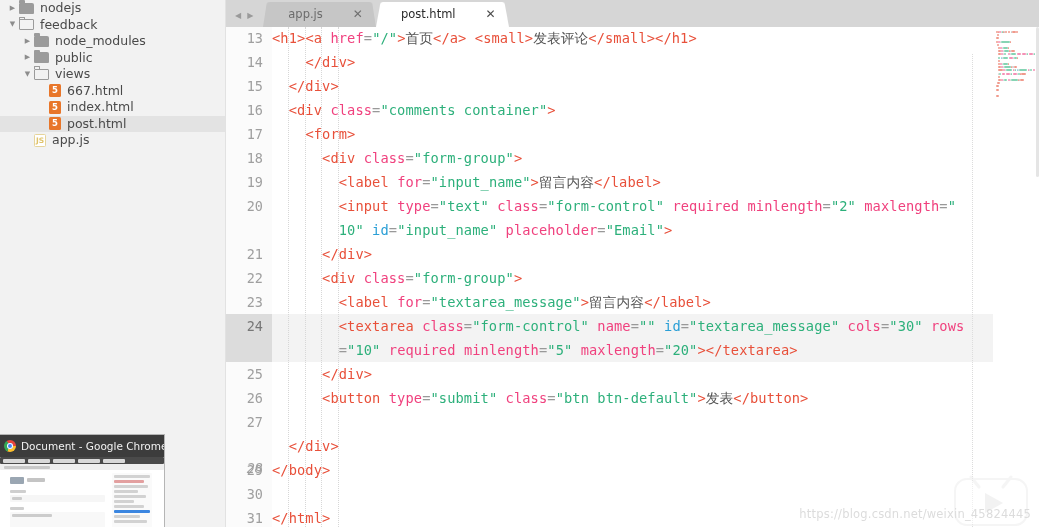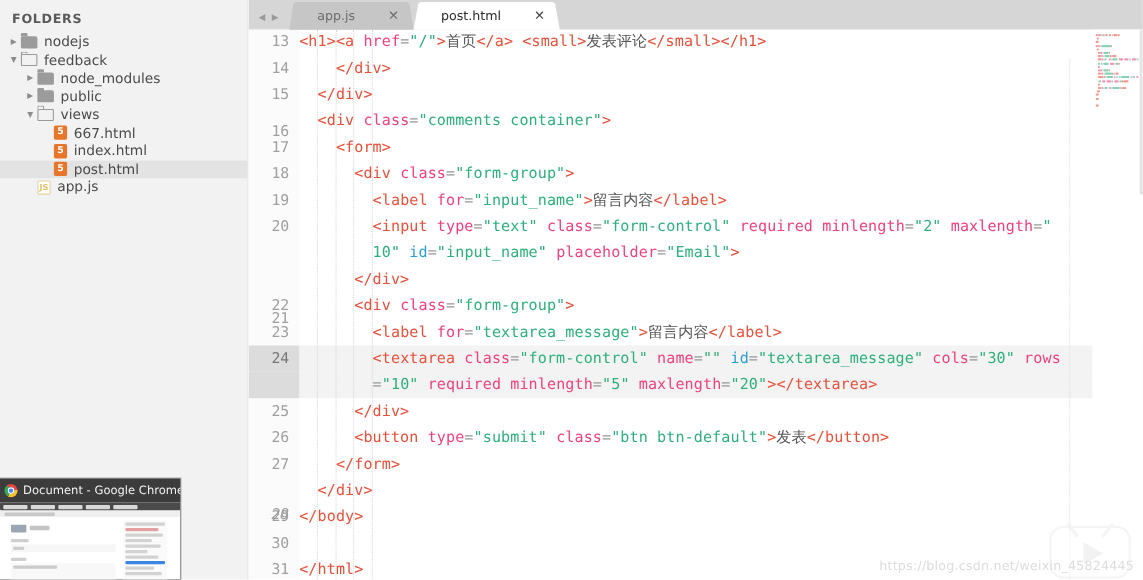--- a/index.html
+++ b/index.html
@@ -358,21 +358,20 @@
     z-index: 29;
     opacity: 0.55;
   }
 </style>
 </head>
 <body>
 
 <div id="app">
 
   <div id="sidebar">
-    <div class="folders-title">FOLDERS</div>
     <div id="tree">
         <div class="tree-row" style="padding-left: 6px;">
           <span class="tw-arrow">▶</span>
           <span class="folder-ico closed"></span>
           <span class="tree-label">nodejs</span>
         </div>
         <div class="tree-row" style="padding-left: 6px;">
           <span class="tw-arrow">▼</span>
           <span class="folder-ico open"></span>
           <span class="tree-label">feedback</span>
@@ -442,26 +441,26 @@
       <div id="guides">
           <div class="guide" style="left: 62.48px;"></div>
           <div class="guide" style="left: 78.96px;"></div>
           <div class="guide" style="left: 95.44px;"></div>
           <div class="guide" style="left: 111.92px;"></div>
         </div>
       <div id="gutter">
           <div class="ln" style="top: -1px;">13</div>
           <div class="ln" style="top: 23px;">14</div>
           <div class="ln" style="top: 47px;">15</div>
-          <div class="ln" style="top: 81px;">16</div>
+          <div class="ln" style="top: 71px;">16</div>
           <div class="ln" style="top: 95px;">17</div>
           <div class="ln" style="top: 119px;">18</div>
           <div class="ln" style="top: 143px;">19</div>
           <div class="ln" style="top: 167px;">20</div>
-          <div class="ln" style="top: 215px; margin-top: 36px;">21</div>
+          <div class="ln" style="top: 215px;">21</div>
           <div class="ln" style="top: 239px;">22</div>
           <div class="ln" style="top: 263px;">23</div>
           <div class="ln active-ln" style="top: 287px;">24</div>
           <div class="ln active-ln" style="top: 311px;"></div>
           <div class="ln" style="top: 335px;">25</div>
           <div class="ln" style="top: 359px;">26</div>
           <div class="ln" style="top: 383px;">27</div>
           <div class="ln" style="top: 429px; font-style: italic;">28</div>
           <div class="ln" style="top: 431px;">29</div>
           <div class="ln" style="top: 455px;">30</div>
@@ -477,21 +476,20 @@
           <div class="cline" style="top: 143px; left: 0px;"><span class="t-txt">        </span><span class="t-tag">&lt;label </span><span class="t-attr">for</span><span class="t-eq">=</span><span class="t-str">"input_name"</span><span class="t-tag">&gt;</span><span class="t-txt">留言内容</span><span class="t-tag">&lt;/label&gt;</span></div>
           <div class="cline" style="top: 167px; left: 0px;"><span class="t-txt">        </span><span class="t-tag">&lt;input </span><span class="t-attr">type</span><span class="t-eq">=</span><span class="t-str">"text"</span><span class="t-txt"> </span><span class="t-attr">class</span><span class="t-eq">=</span><span class="t-str">"form-control"</span><span class="t-txt"> </span><span class="t-attr">required</span><span class="t-txt"> </span><span class="t-attr">minlength</span><span class="t-eq">=</span><span class="t-str">"2"</span><span class="t-txt"> </span><span class="t-attr">maxlength</span><span class="t-eq">=</span><span class="t-str">"</span></div>
           <div class="cline" style="top: 191px; left: 0px;"><span class="t-txt">        </span><span class="t-str">10"</span><span class="t-txt"> </span><span class="t-attrb">id</span><span class="t-eq">=</span><span class="t-str">"input_name"</span><span class="t-txt"> </span><span class="t-attr">placeholder</span><span class="t-eq">=</span><span class="t-str">"Email"</span><span class="t-tag">&gt;</span></div>
           <div class="cline" style="top: 215px; left: 0px;"><span class="t-txt">      </span><span class="t-tag">&lt;/div&gt;</span></div>
           <div class="cline" style="top: 239px; left: 0px;"><span class="t-txt">      </span><span class="t-tag">&lt;div </span><span class="t-attr">class</span><span class="t-eq">=</span><span class="t-str">"form-group"</span><span class="t-tag">&gt;</span></div>
           <div class="cline" style="top: 263px; left: 0px;"><span class="t-txt">        </span><span class="t-tag">&lt;label </span><span class="t-attr">for</span><span class="t-eq">=</span><span class="t-str">"textarea_message"</span><span class="t-tag">&gt;</span><span class="t-txt">留言内容</span><span class="t-tag">&lt;/label&gt;</span></div>
           <div class="cline" style="top: 287px; left: 0px;"><span class="t-txt">        </span><span class="t-tag">&lt;textarea </span><span class="t-attr">class</span><span class="t-eq">=</span><span class="t-str">"form-control"</span><span class="t-txt"> </span><span class="t-attr">name</span><span class="t-eq">=</span><span class="t-str">""</span><span class="t-txt"> </span><span class="t-attrb">id</span><span class="t-eq">=</span><span class="t-str">"textarea_message"</span><span class="t-txt"> </span><span class="t-attr">cols</span><span class="t-eq">=</span><span class="t-str">"30"</span><span class="t-txt"> </span><span class="t-attr">rows</span></div>
           <div class="cline" style="top: 311px; left: 0px;"><span class="t-txt">        </span><span class="t-eq">=</span><span class="t-str">"10"</span><span class="t-txt"> </span><span class="t-attr">required</span><span class="t-txt"> </span><span class="t-attr">minlength</span><span class="t-eq">=</span><span class="t-str">"5"</span><span class="t-txt"> </span><span class="t-attr">maxlength</span><span class="t-eq">=</span><span class="t-str">"20"</span><span class="t-tag">&gt;</span><span class="t-tag">&lt;/textarea&gt;</span></div>
           <div class="cline" style="top: 335px; left: 0px;"><span class="t-txt">      </span><span class="t-tag">&lt;/div&gt;</span></div>
           <div class="cline" style="top: 359px; left: 0px;"><span class="t-txt">      </span><span class="t-tag">&lt;button </span><span class="t-attr">type</span><span class="t-eq">=</span><span class="t-str">"submit"</span><span class="t-txt"> </span><span class="t-attr">class</span><span class="t-eq">=</span><span class="t-str">"btn btn-default"</span><span class="t-tag">&gt;</span><span class="t-txt">发表</span><span class="t-tag">&lt;/button&gt;</span></div>
-          <div class="cline" style="top: 383px; left: 0px;"><span class="t-txt">    </span><span class="t-tag">&lt;/form&gt;</span></div>
           <div class="cline" style="top: 407px; left: 0px;"><span class="t-txt">  </span><span class="t-tag">&lt;/div&gt;</span></div>
           <div class="cline" style="top: 431px; left: 0px;"><span class="t-txt"></span><span class="t-tag">&lt;/body&gt;</span></div>
           <div class="cline" style="top: 455px; left: 0px;"></div>
           <div class="cline" style="top: 479px; left: 0px;"><span class="t-txt"></span><span class="t-tag">&lt;/html&gt;</span></div>
           <div class="cline" style="top: 503px; left: 0px;"></div>
         </div>
       <div id="ruler"></div>
     </div>
 
     <div id="minimap">

